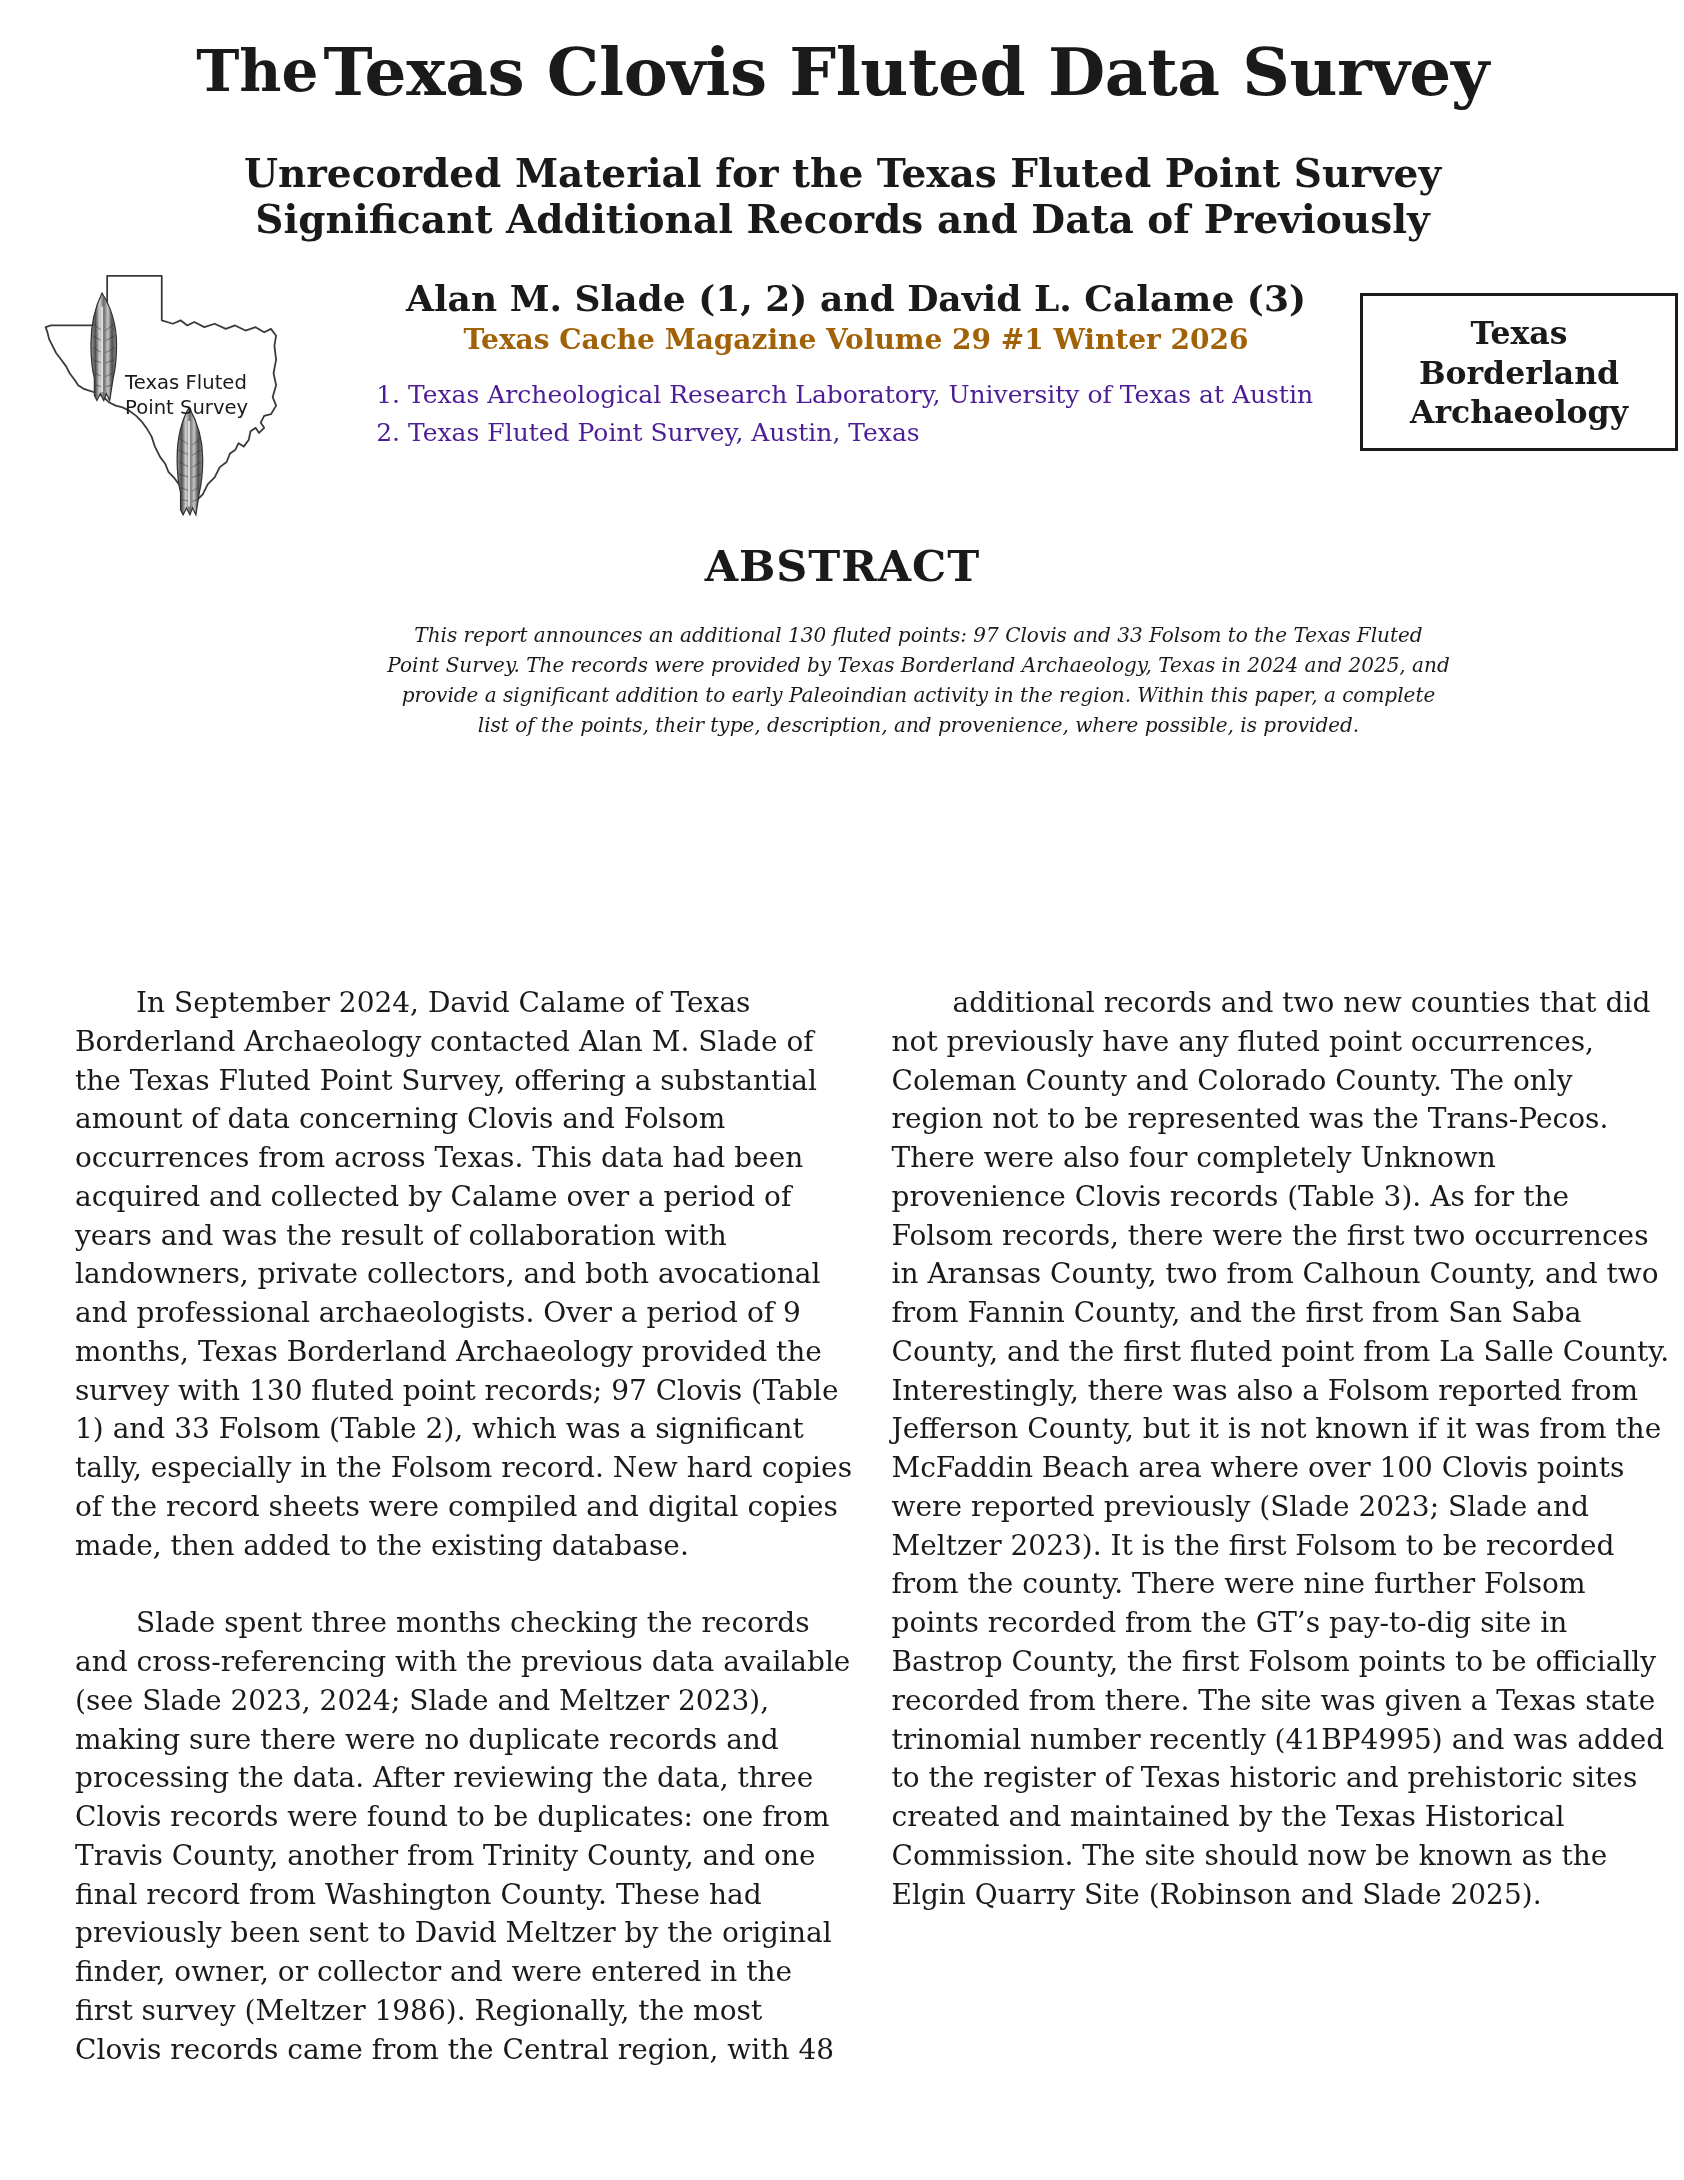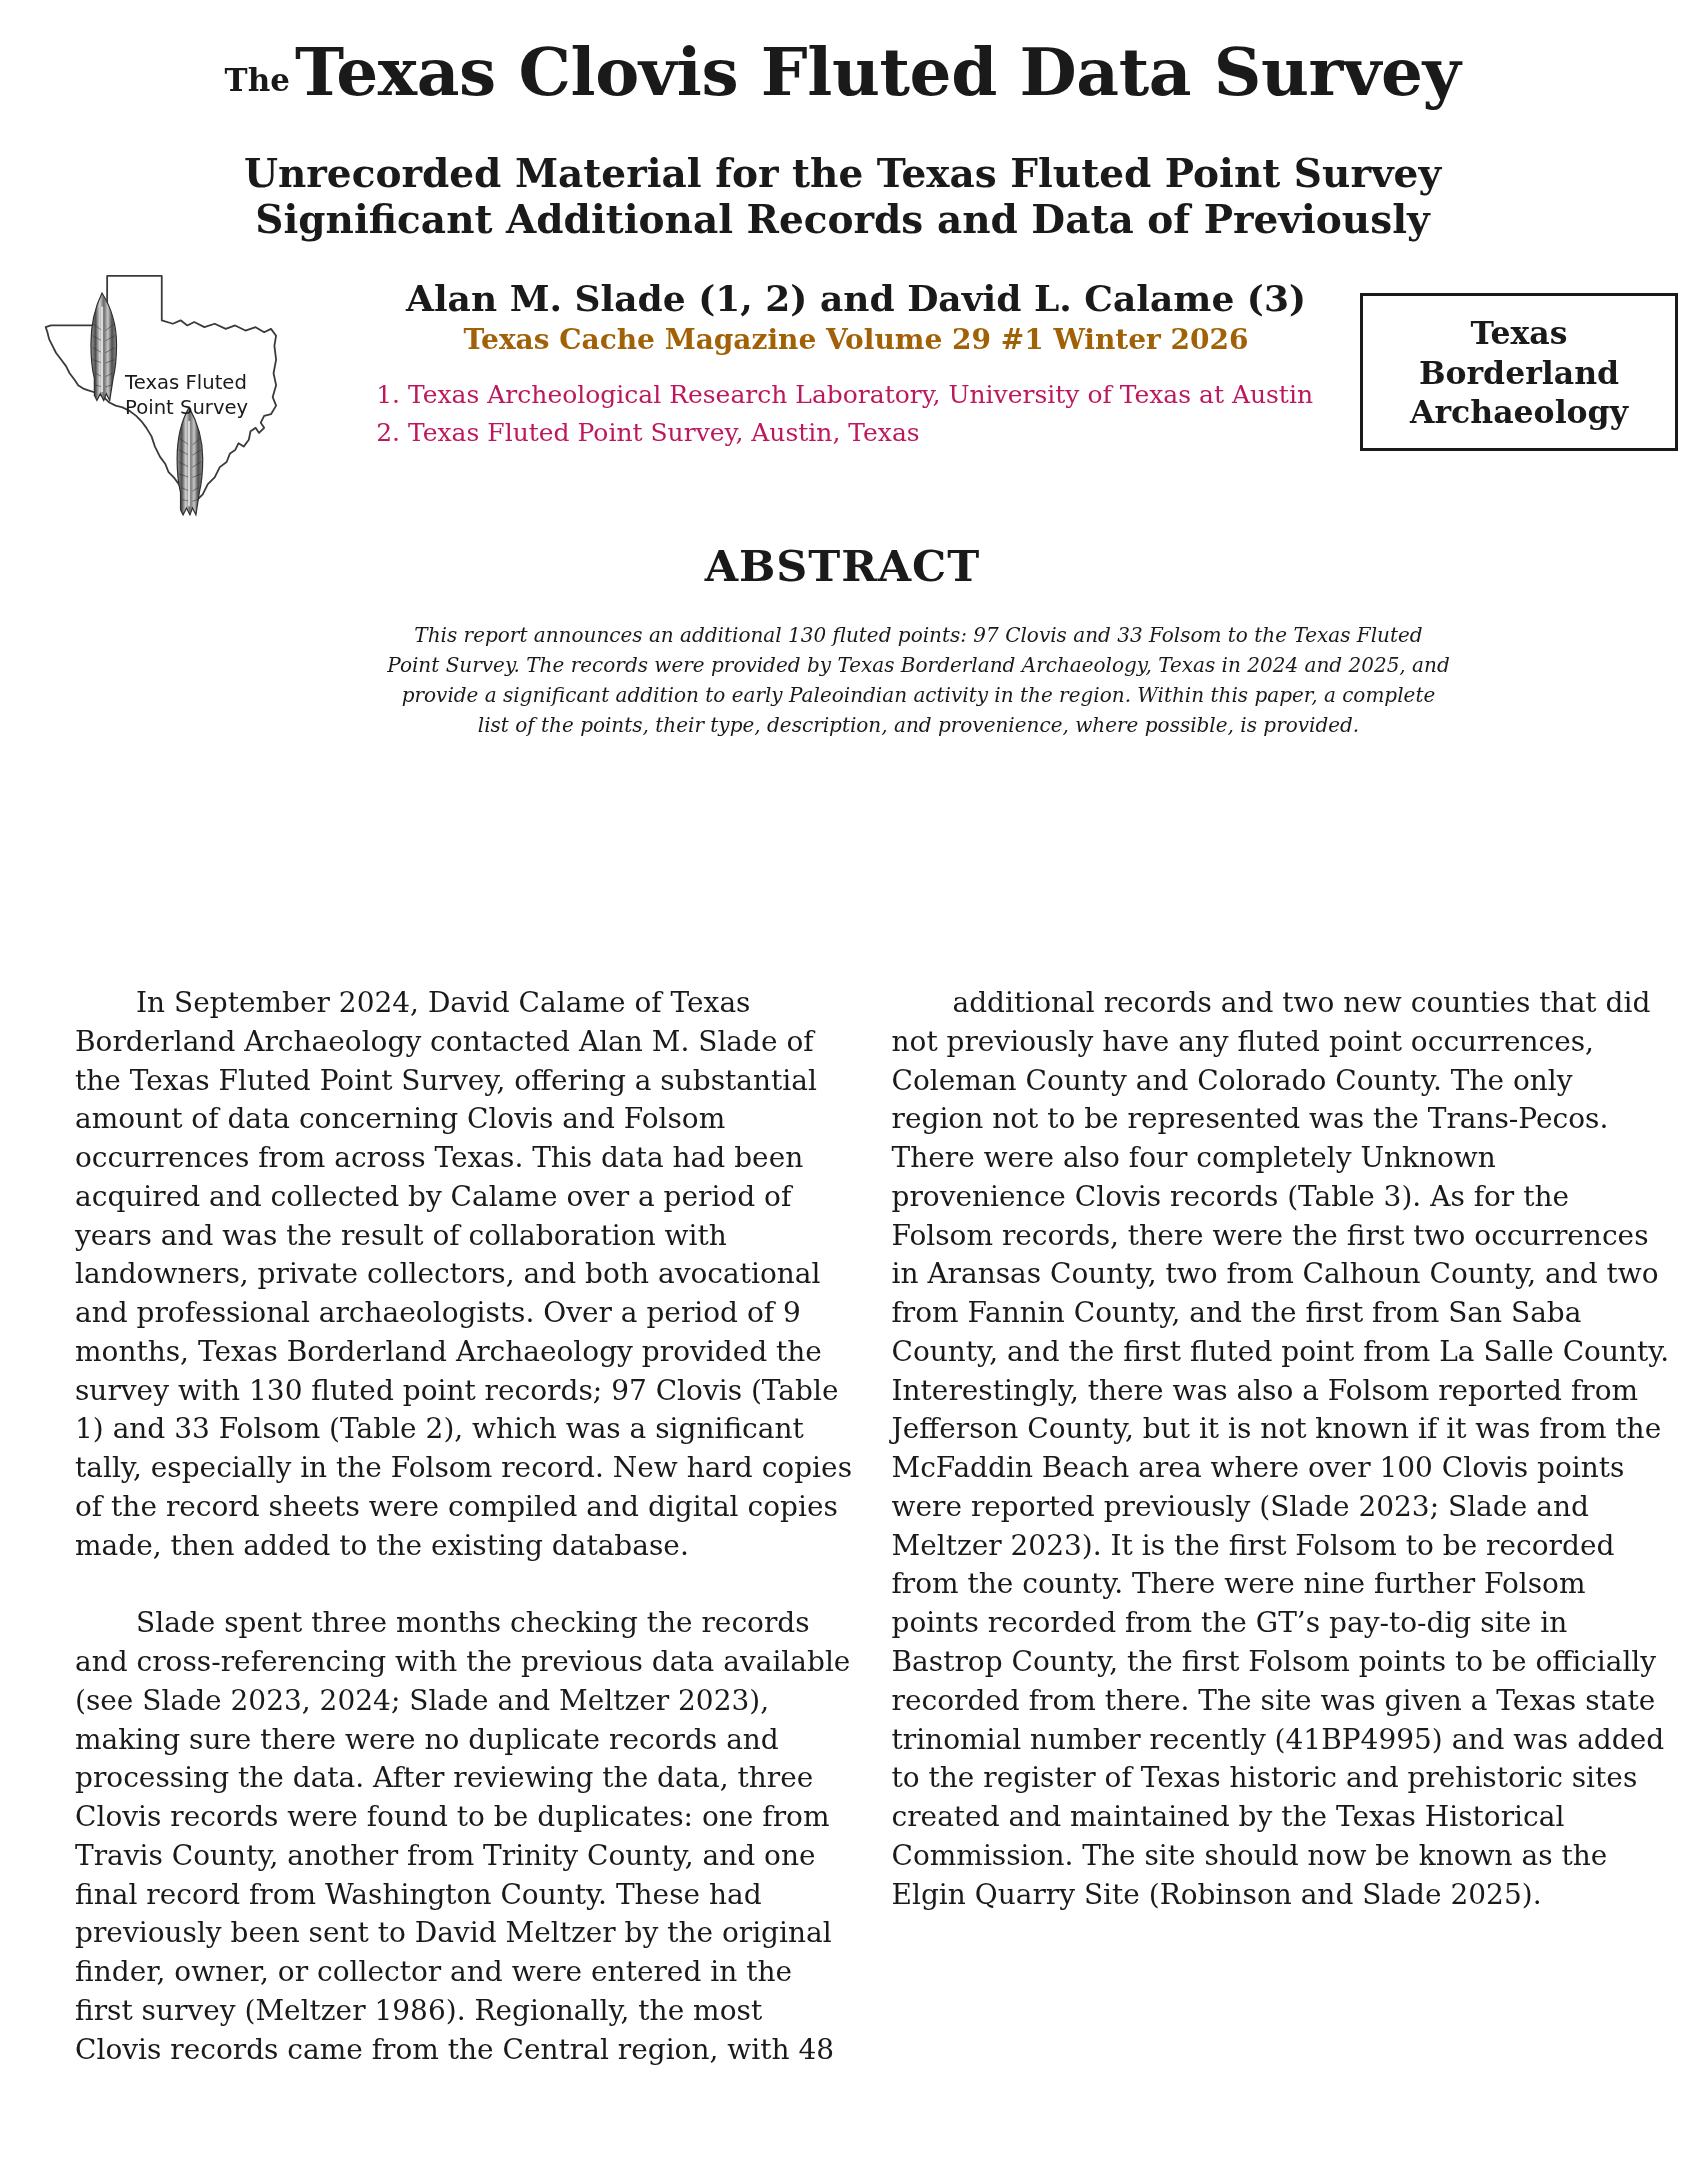--- a/index.html
+++ b/index.html
@@ -31,21 +31,21 @@
     padding-top: 39px;
     font-family: "DejaVu Serif", serif;
     font-weight: 700;
     font-size: 66px;
     line-height: 1.02;
     letter-spacing: -0.4px;
     color: #1a1a1a;
     white-space: nowrap;
   }
   .title-main .the {
-    font-size: 31px;
+    font-size: 58px;
     letter-spacing: 0px;
     position: relative;
     top: -4.3px;
     padding-right: 5.1px;
     text-align: center;
   }
 
   .title-sub {
     text-align: center;
     margin: 0;
@@ -105,21 +105,21 @@
     padding: 0;
     list-style: none;
     text-align: left;
     padding-left: 10.2px;
   }
   .affil-list li {
     font-family: "DejaVu Serif", serif;
     font-weight: 400;
     font-size: 25px;
     line-height: 1.52;
-    color: #be185d;
+    color: #4c1d95;
     white-space: nowrap;
   }
 
   
   .badge-box {
     position: absolute;
     left: 1360px;
     top: 29px;
     width: 318px;
     height: 158px;

